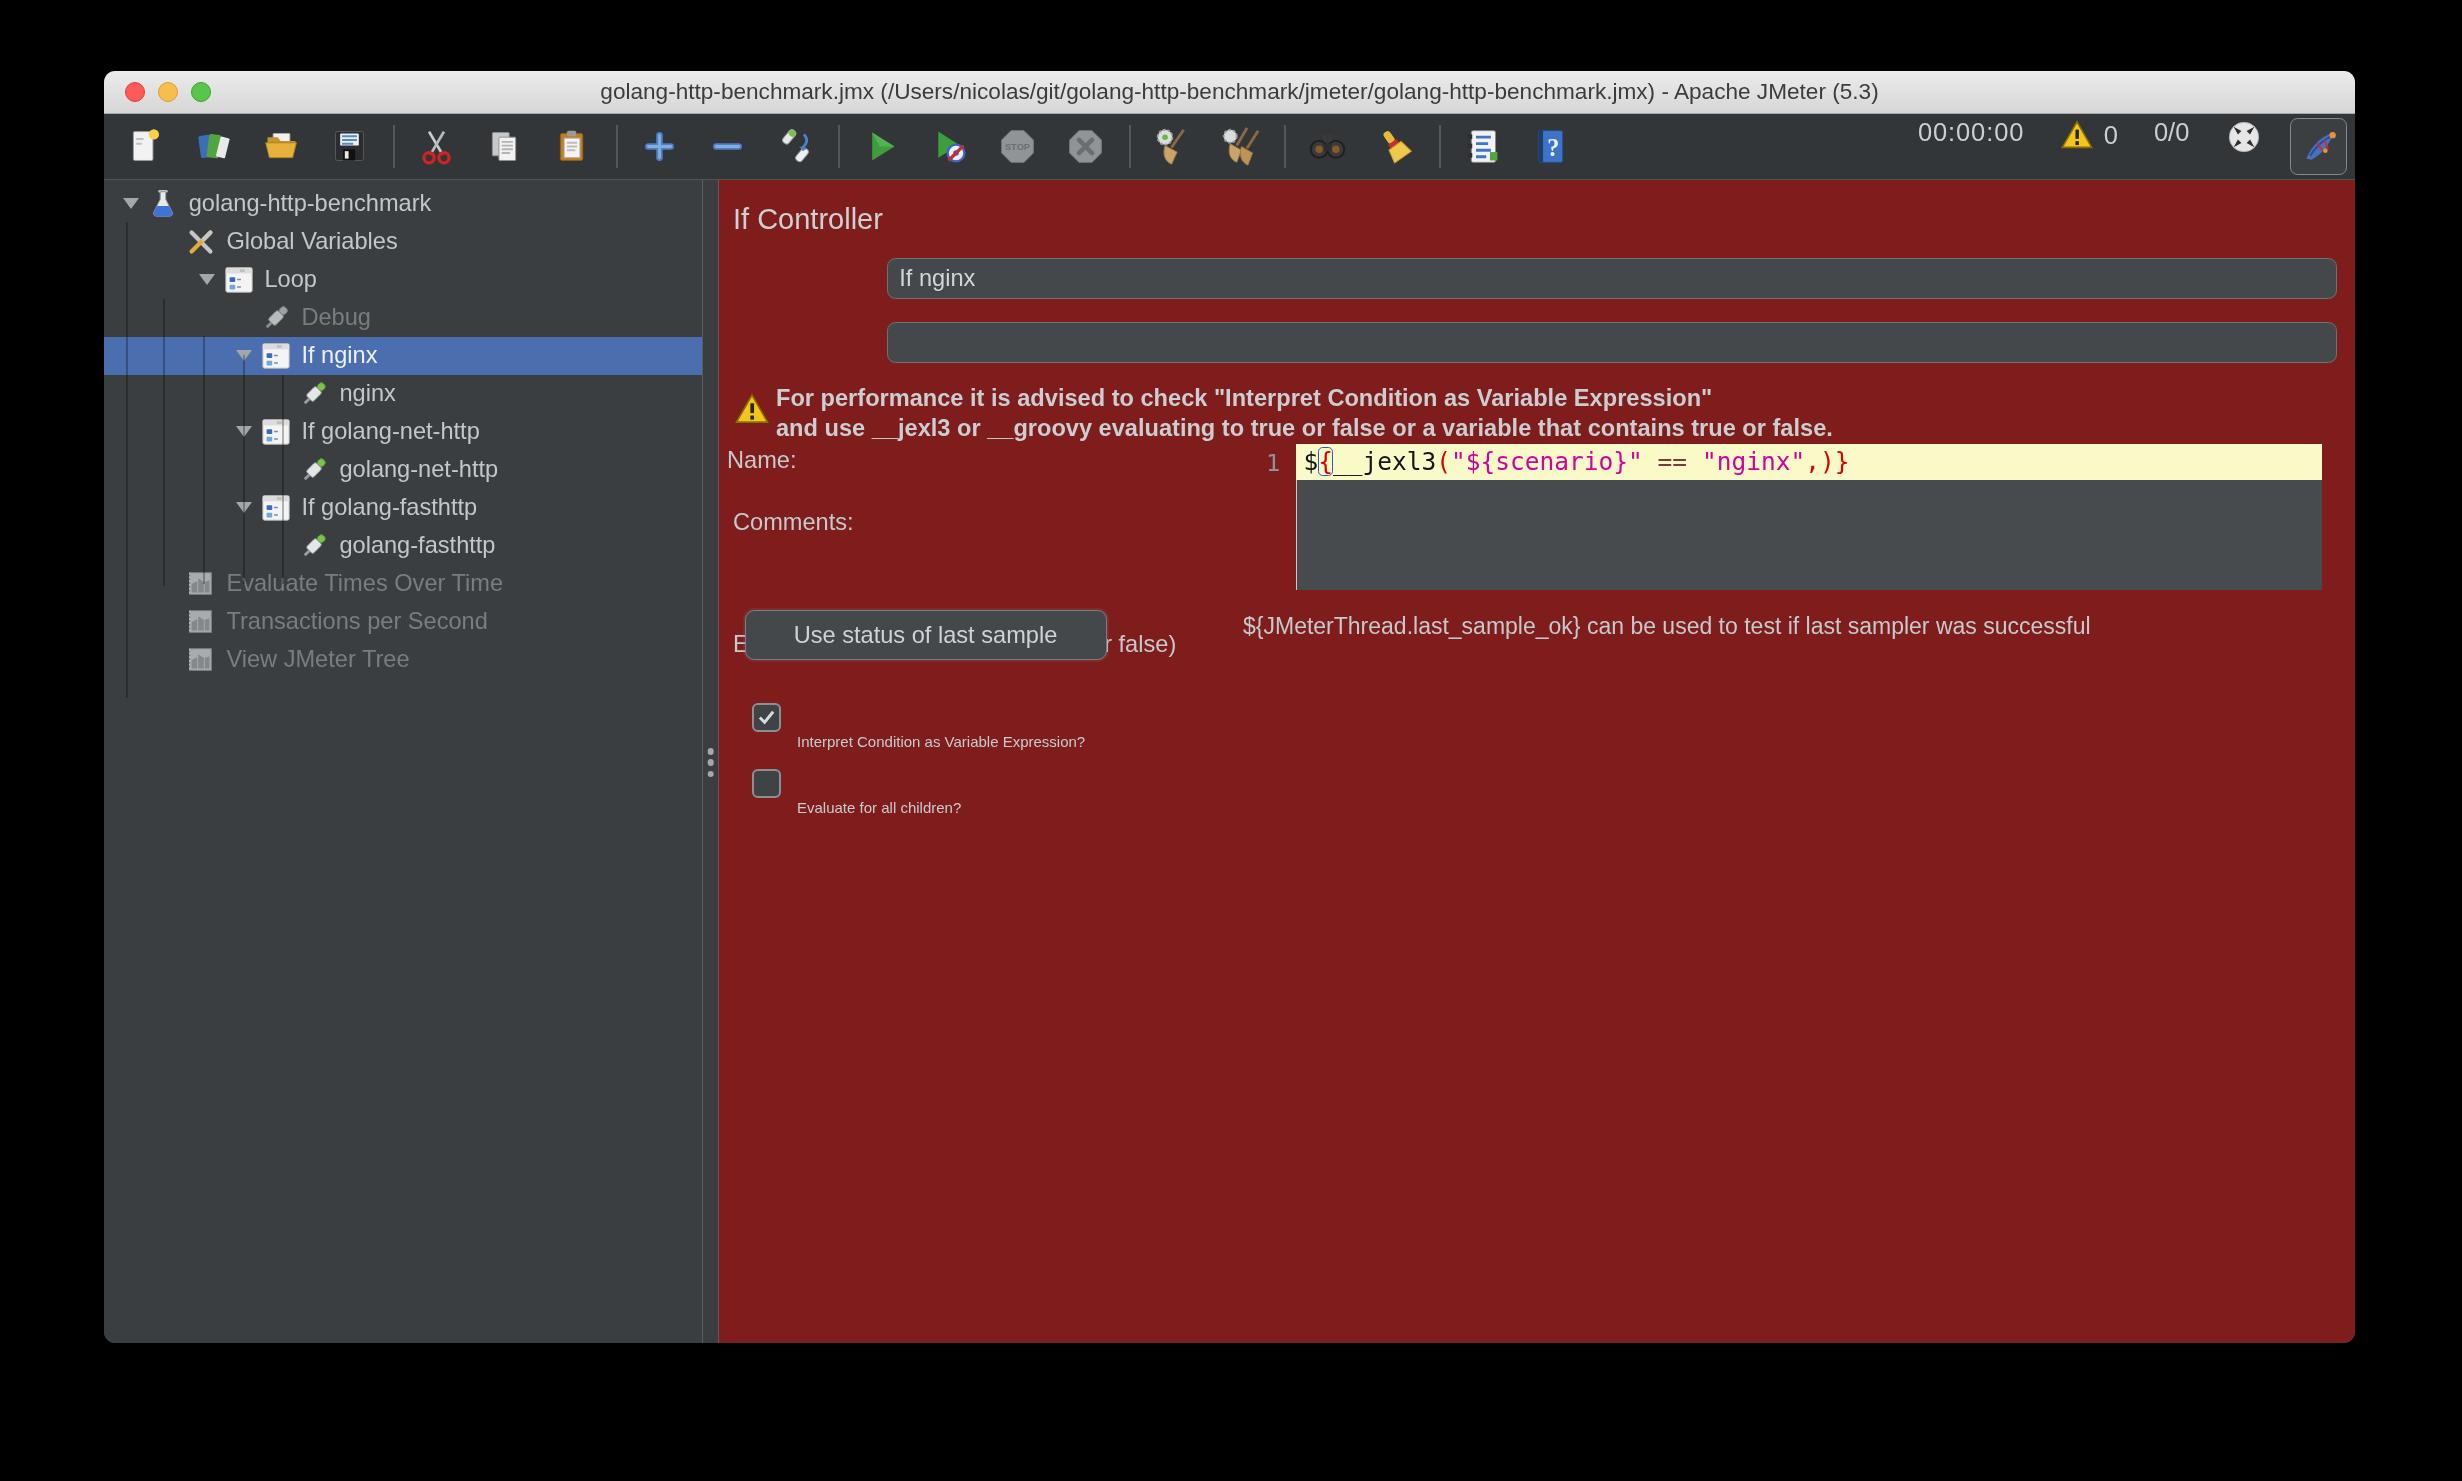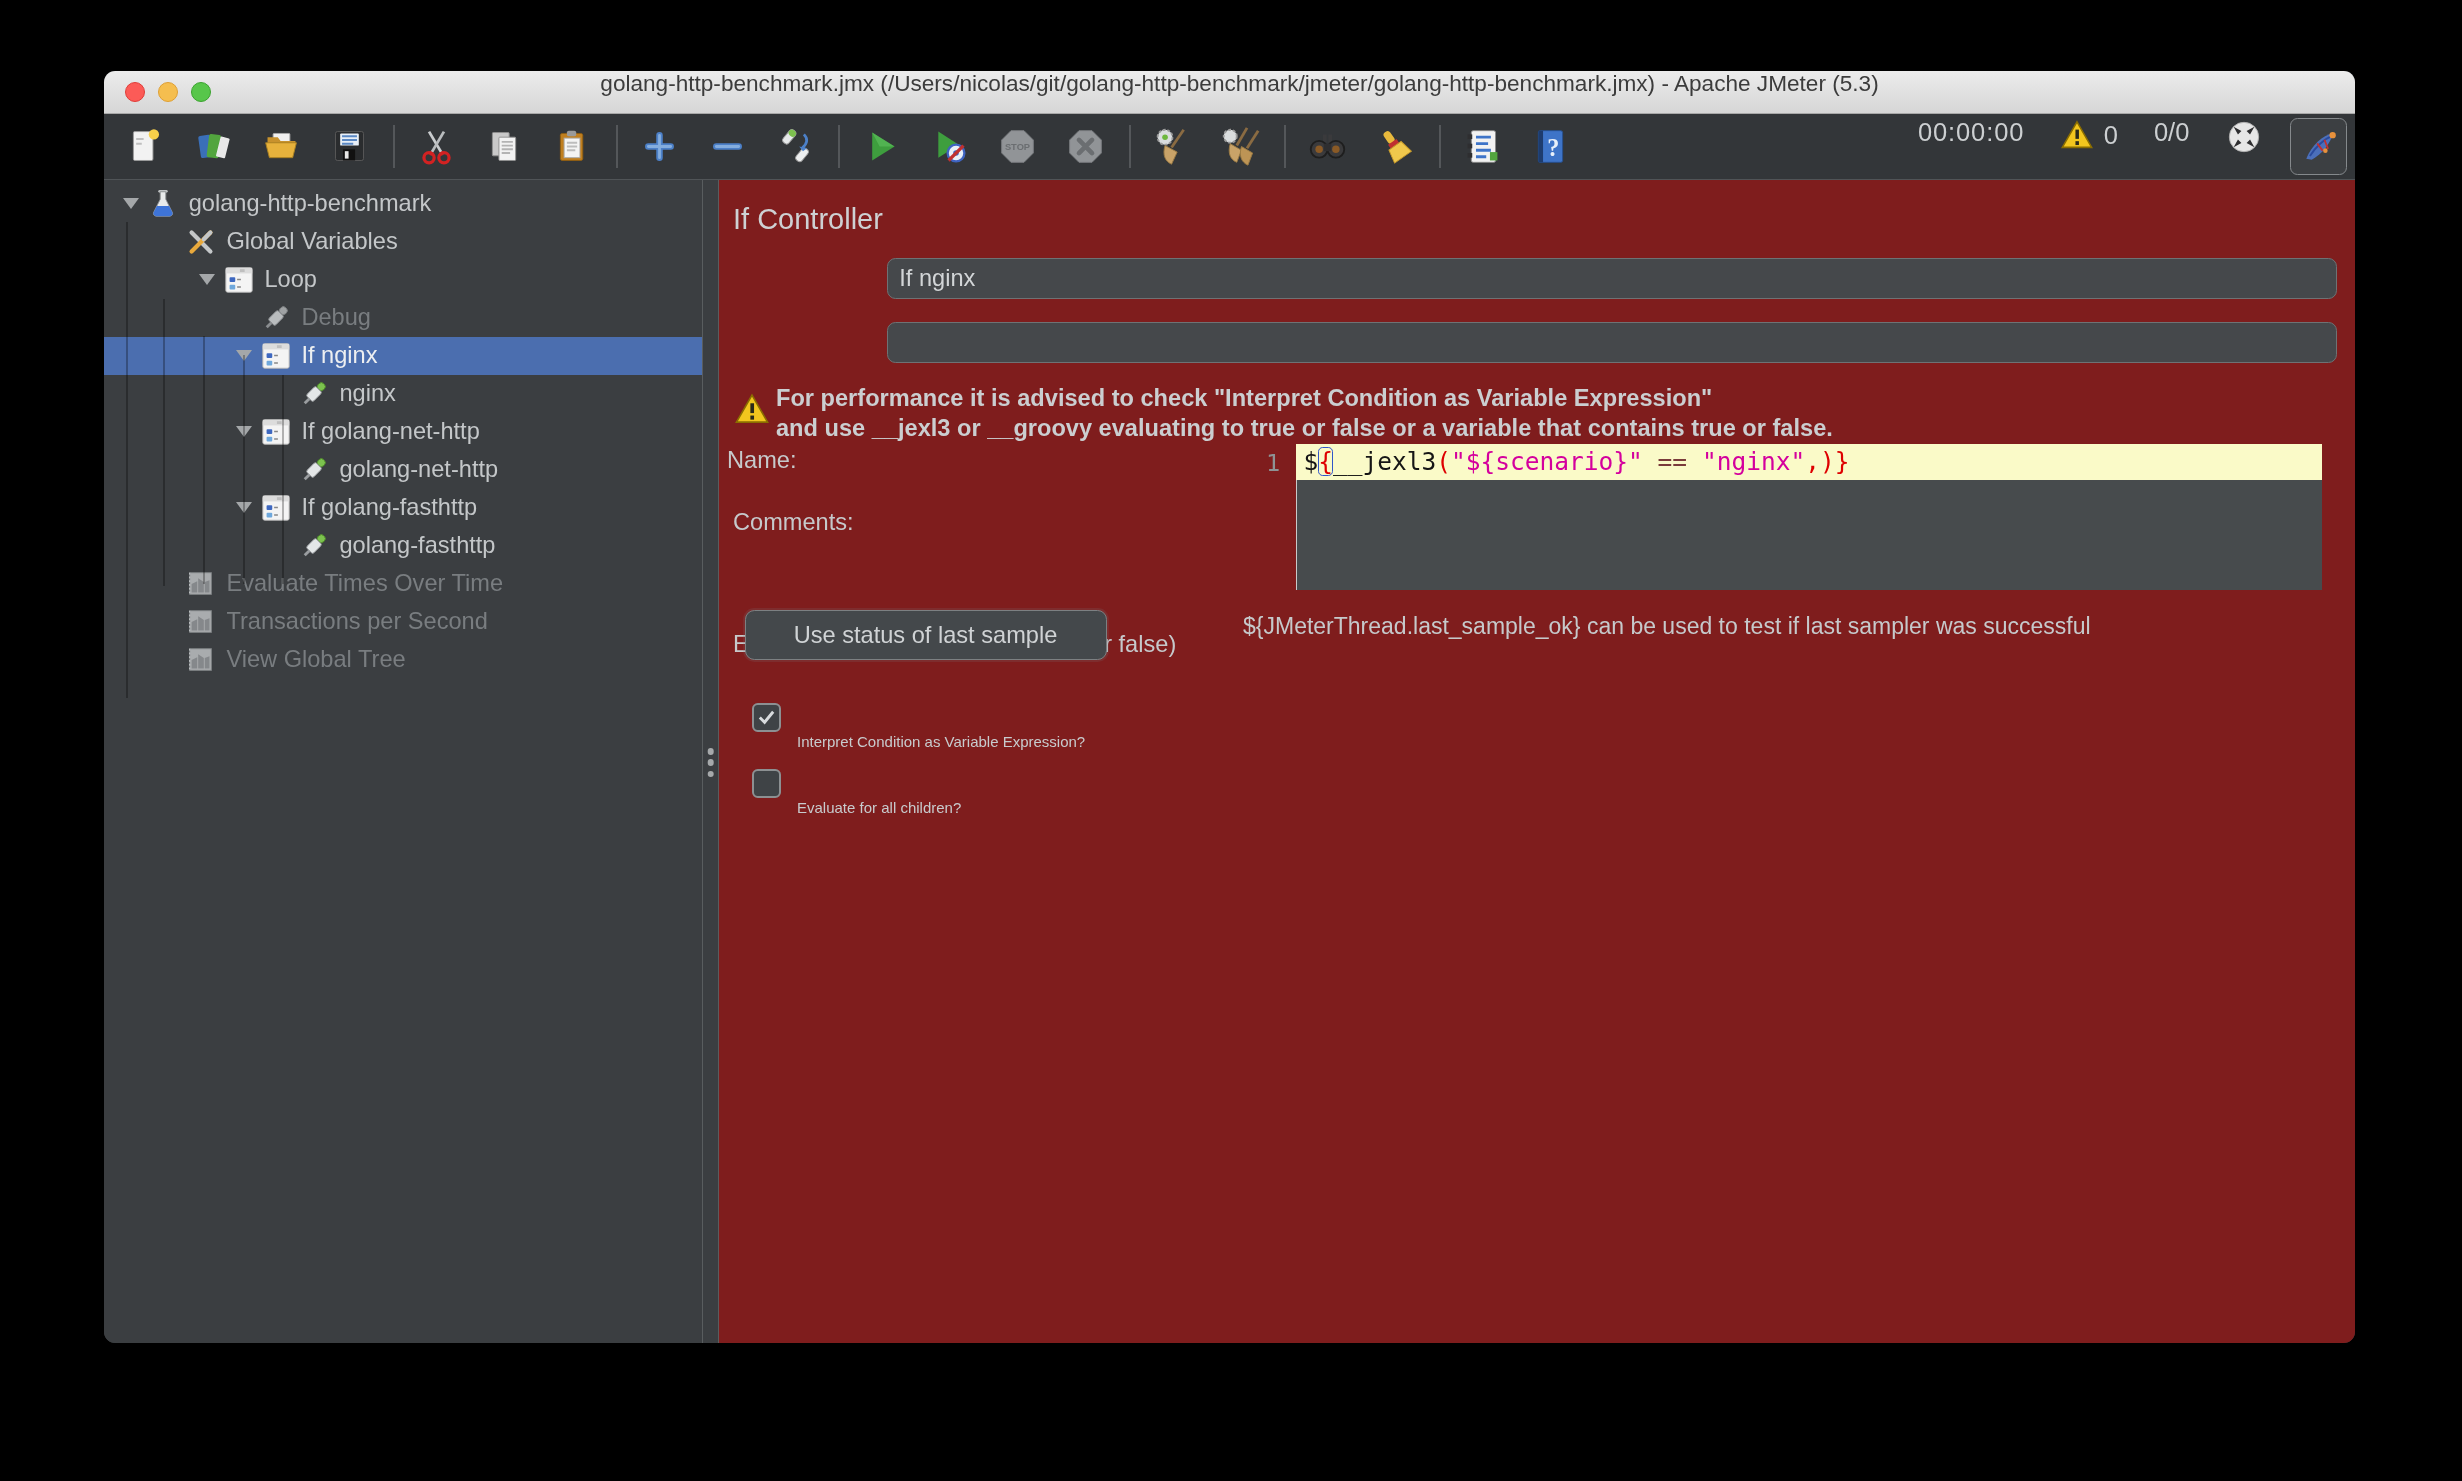--- a/index.html
+++ b/index.html
@@ -1,19 +1,19 @@
 <!DOCTYPE html>
 <html style="font-size:15px"><head>
 <meta charset="utf-8">
 <style>
   html,body{margin:0;padding:0;background:#000;}
   body{width:2462px;height:1482px;position:relative;font-family:"Liberation Sans","DejaVu Sans",sans-serif;-webkit-font-smoothing:antialiased;}
   .window{position:absolute;left:104px;top:71px;width:2251px;height:1272px;border-radius:11.3px;overflow:hidden;background:#3B3E41;display:flex;flex-direction:column;}
   
-  .titlebar{height:42px;flex:none;background:linear-gradient(#ECECEC,#D6D6D6);position:relative;display:flex;align-items:flex-start;justify-content:center;border-bottom:0.9px solid #A8A8A8;padding-left:20px;}
+  .titlebar{height:42px;flex:none;background:linear-gradient(#ECECEC,#D6D6D6);position:relative;display:flex;align-items:center;justify-content:center;border-bottom:0.9px solid #A8A8A8;padding-left:20px;}
   .traffic{position:absolute;left:21px;top:0;height:100%;display:flex;align-items:center;gap:13.2px;}
   .tl{width:18px;height:18px;border-radius:50%;}
   .tl.red{background:#FC5B57;border:0.9px solid #DF3D38;}
   .tl.yellow{background:#F5BE4F;border:0.9px solid #DE9F34;}
   .tl.green{background:#57C64A;border:0.9px solid #3BA32F;}
   .titletext{font-size:22.6px;color:#3C3C3C;font-weight:500;white-space:nowrap;}
   
   .toolbar{height:65px;flex:none;background:#333639;display:flex;align-items:center;padding:0 8px 0 15px;border-bottom:0.9px solid #505457;}
   .tb-buttons{display:flex;align-items:center;height:100%;}
   .tool-btn{width:53px;height:53px;margin-right:15px;display:grid;place-items:center;border-radius:5.7px;flex:none;}
@@ -510,21 +510,21 @@
           </div>
           <div class="tree-row disabled">
             <span class="tree-expander" style="margin-left: 49px;"></span>
             <span class="tree-icon">
               <svg viewBox="0 0 34 34">
                 <rect x="5" y="5" width="23" height="23" fill="#A9ACAE" stroke="#7E8184"></rect>
                 <path d="M7 26V17l6-3v12zM14 26V11l6 4v11zM21 26V15l5-2v13z" fill="#85888B"></path>
                 <line x1="5" y1="5" x2="5" y2="28" stroke="#D0D3D5" stroke-dasharray="2 2"></line>
               </svg>
             </span>
-            <span class="tree-label">View Global Tree</span>
+            <span class="tree-label">View JMeter Tree</span>
           </div>
         </div>
       <div class="guide" style="left:22px;top:42px;height:476px;"></div>
       <div class="guide" style="left:59px;top:119px;height:287px;"></div>
       <div class="guide" style="left:99px;top:156px;height:248px;"></div>
       <div class="guide" style="left:139px;top:175px;height:229px;"></div>
       <div class="guide" style="left:178px;top:195px;height:209px;"></div>
     </div>
 
     <div class="splitter">

